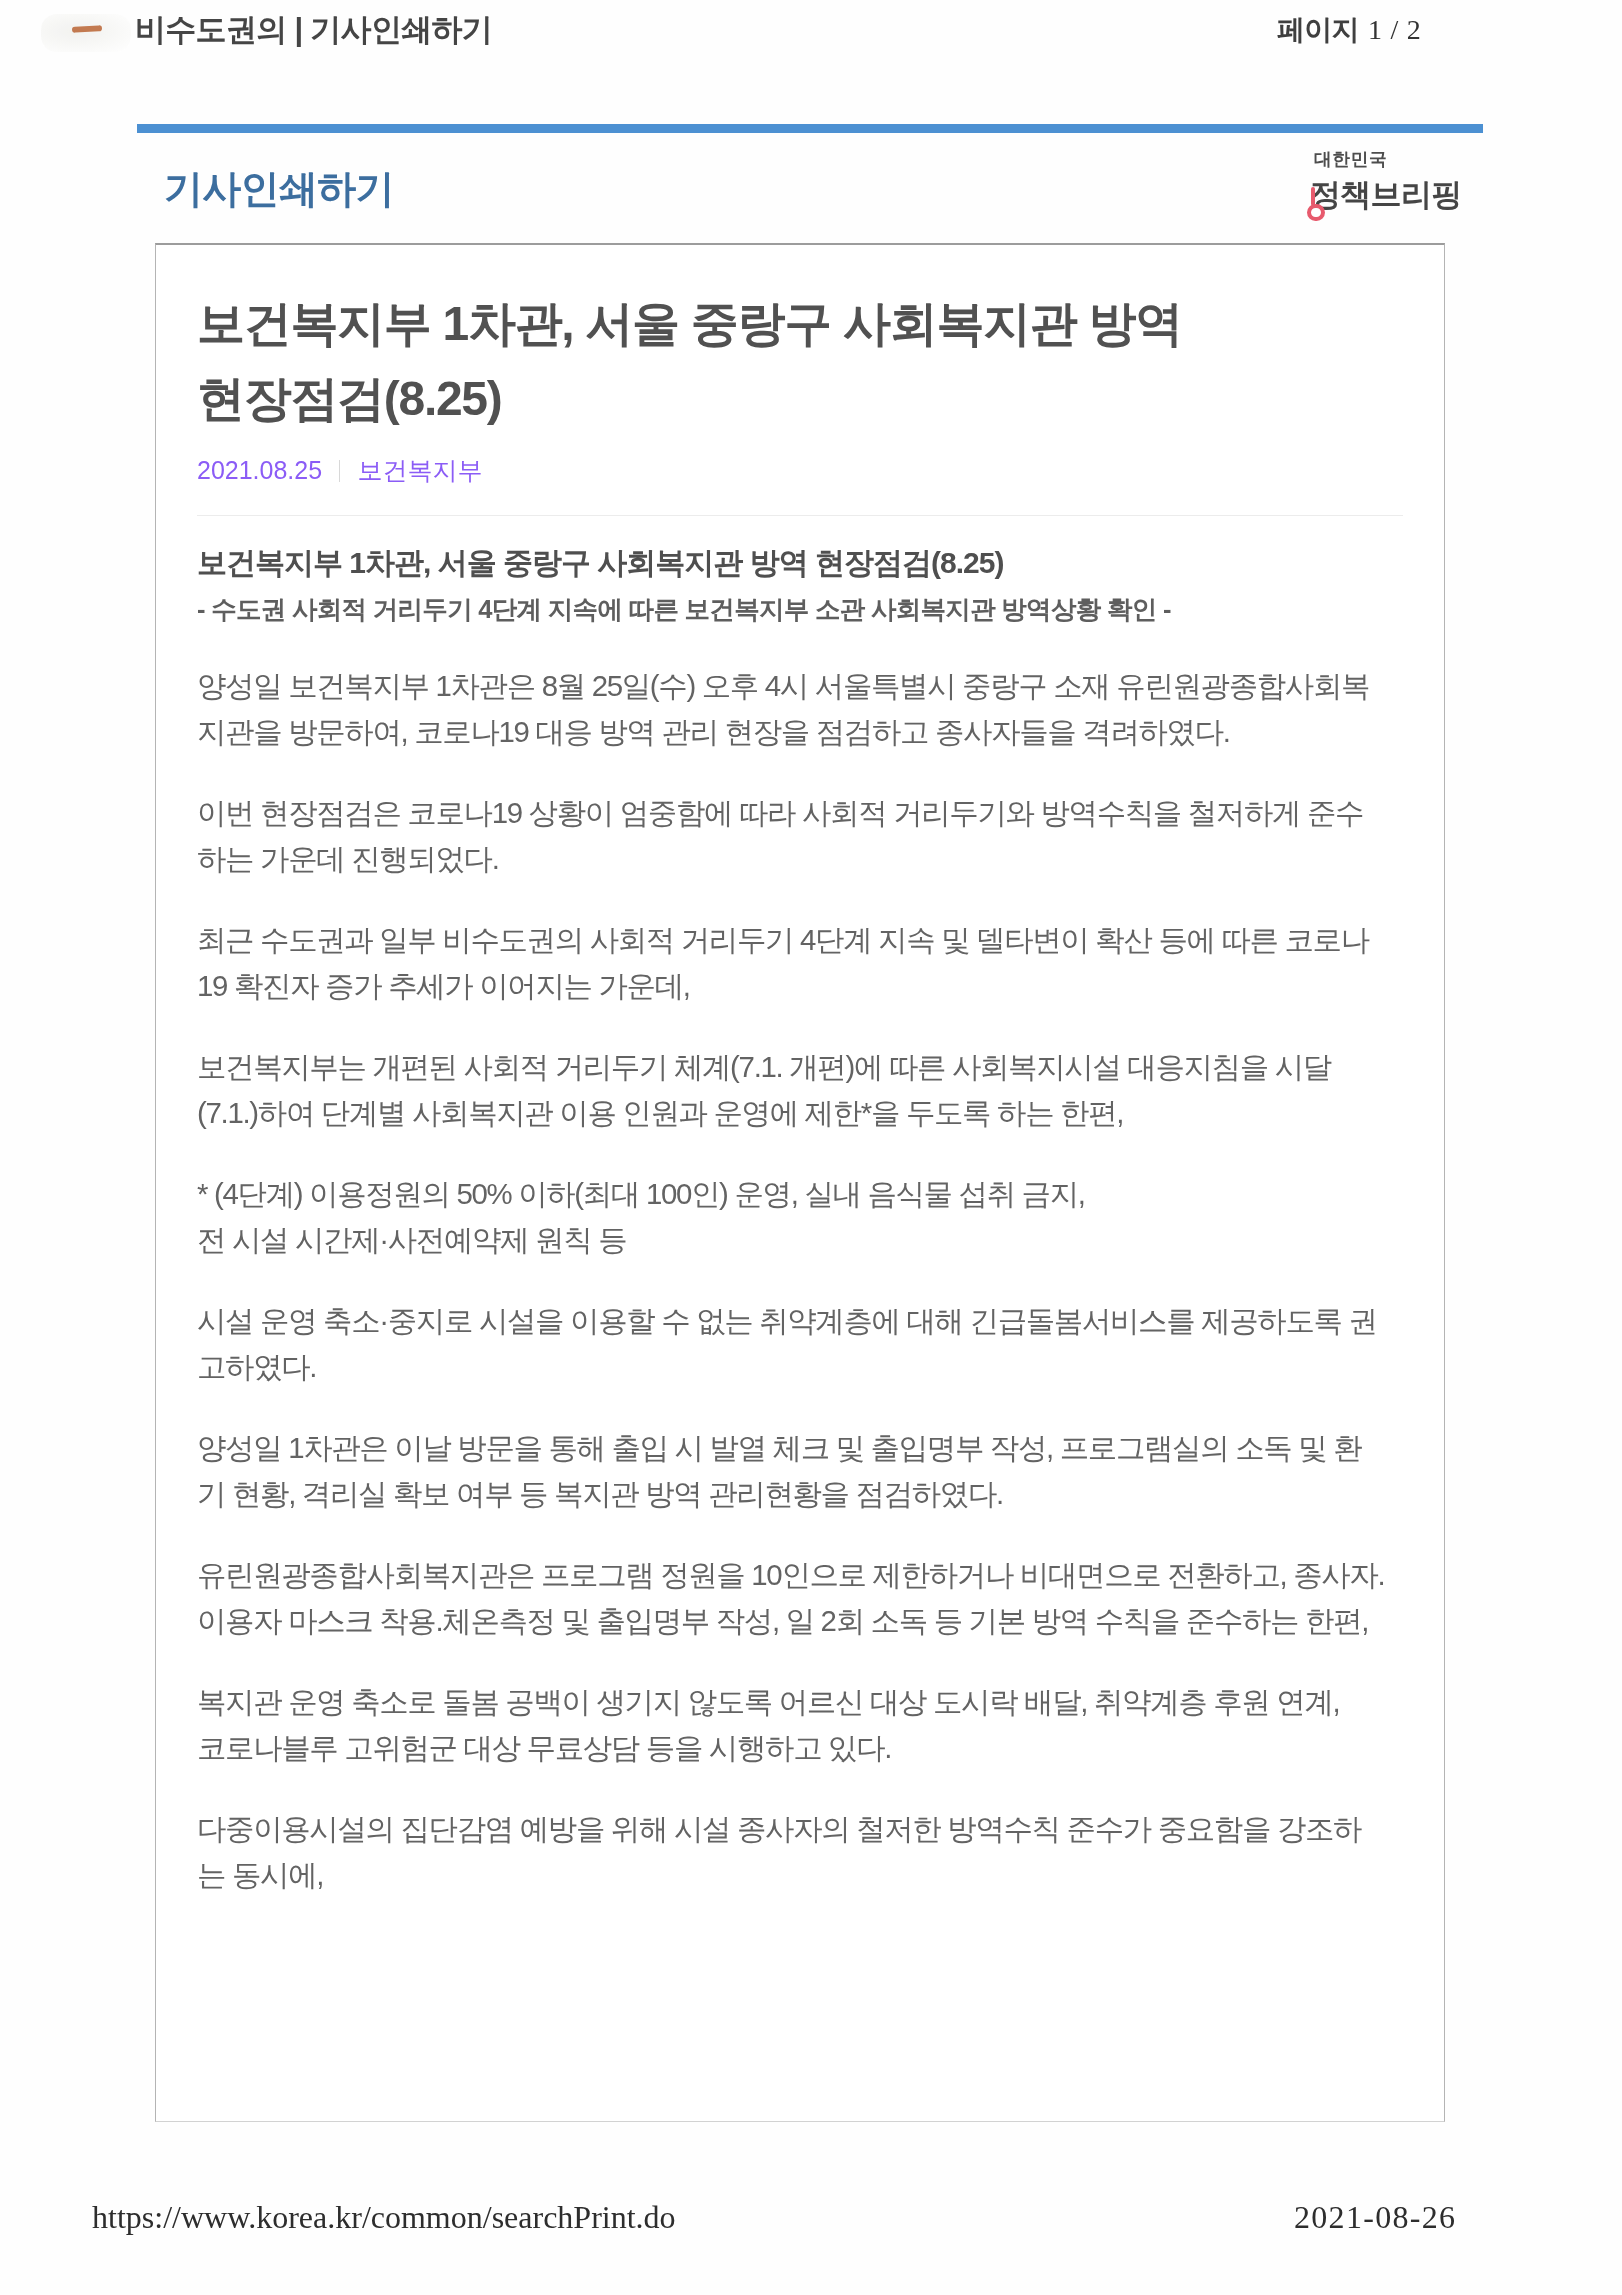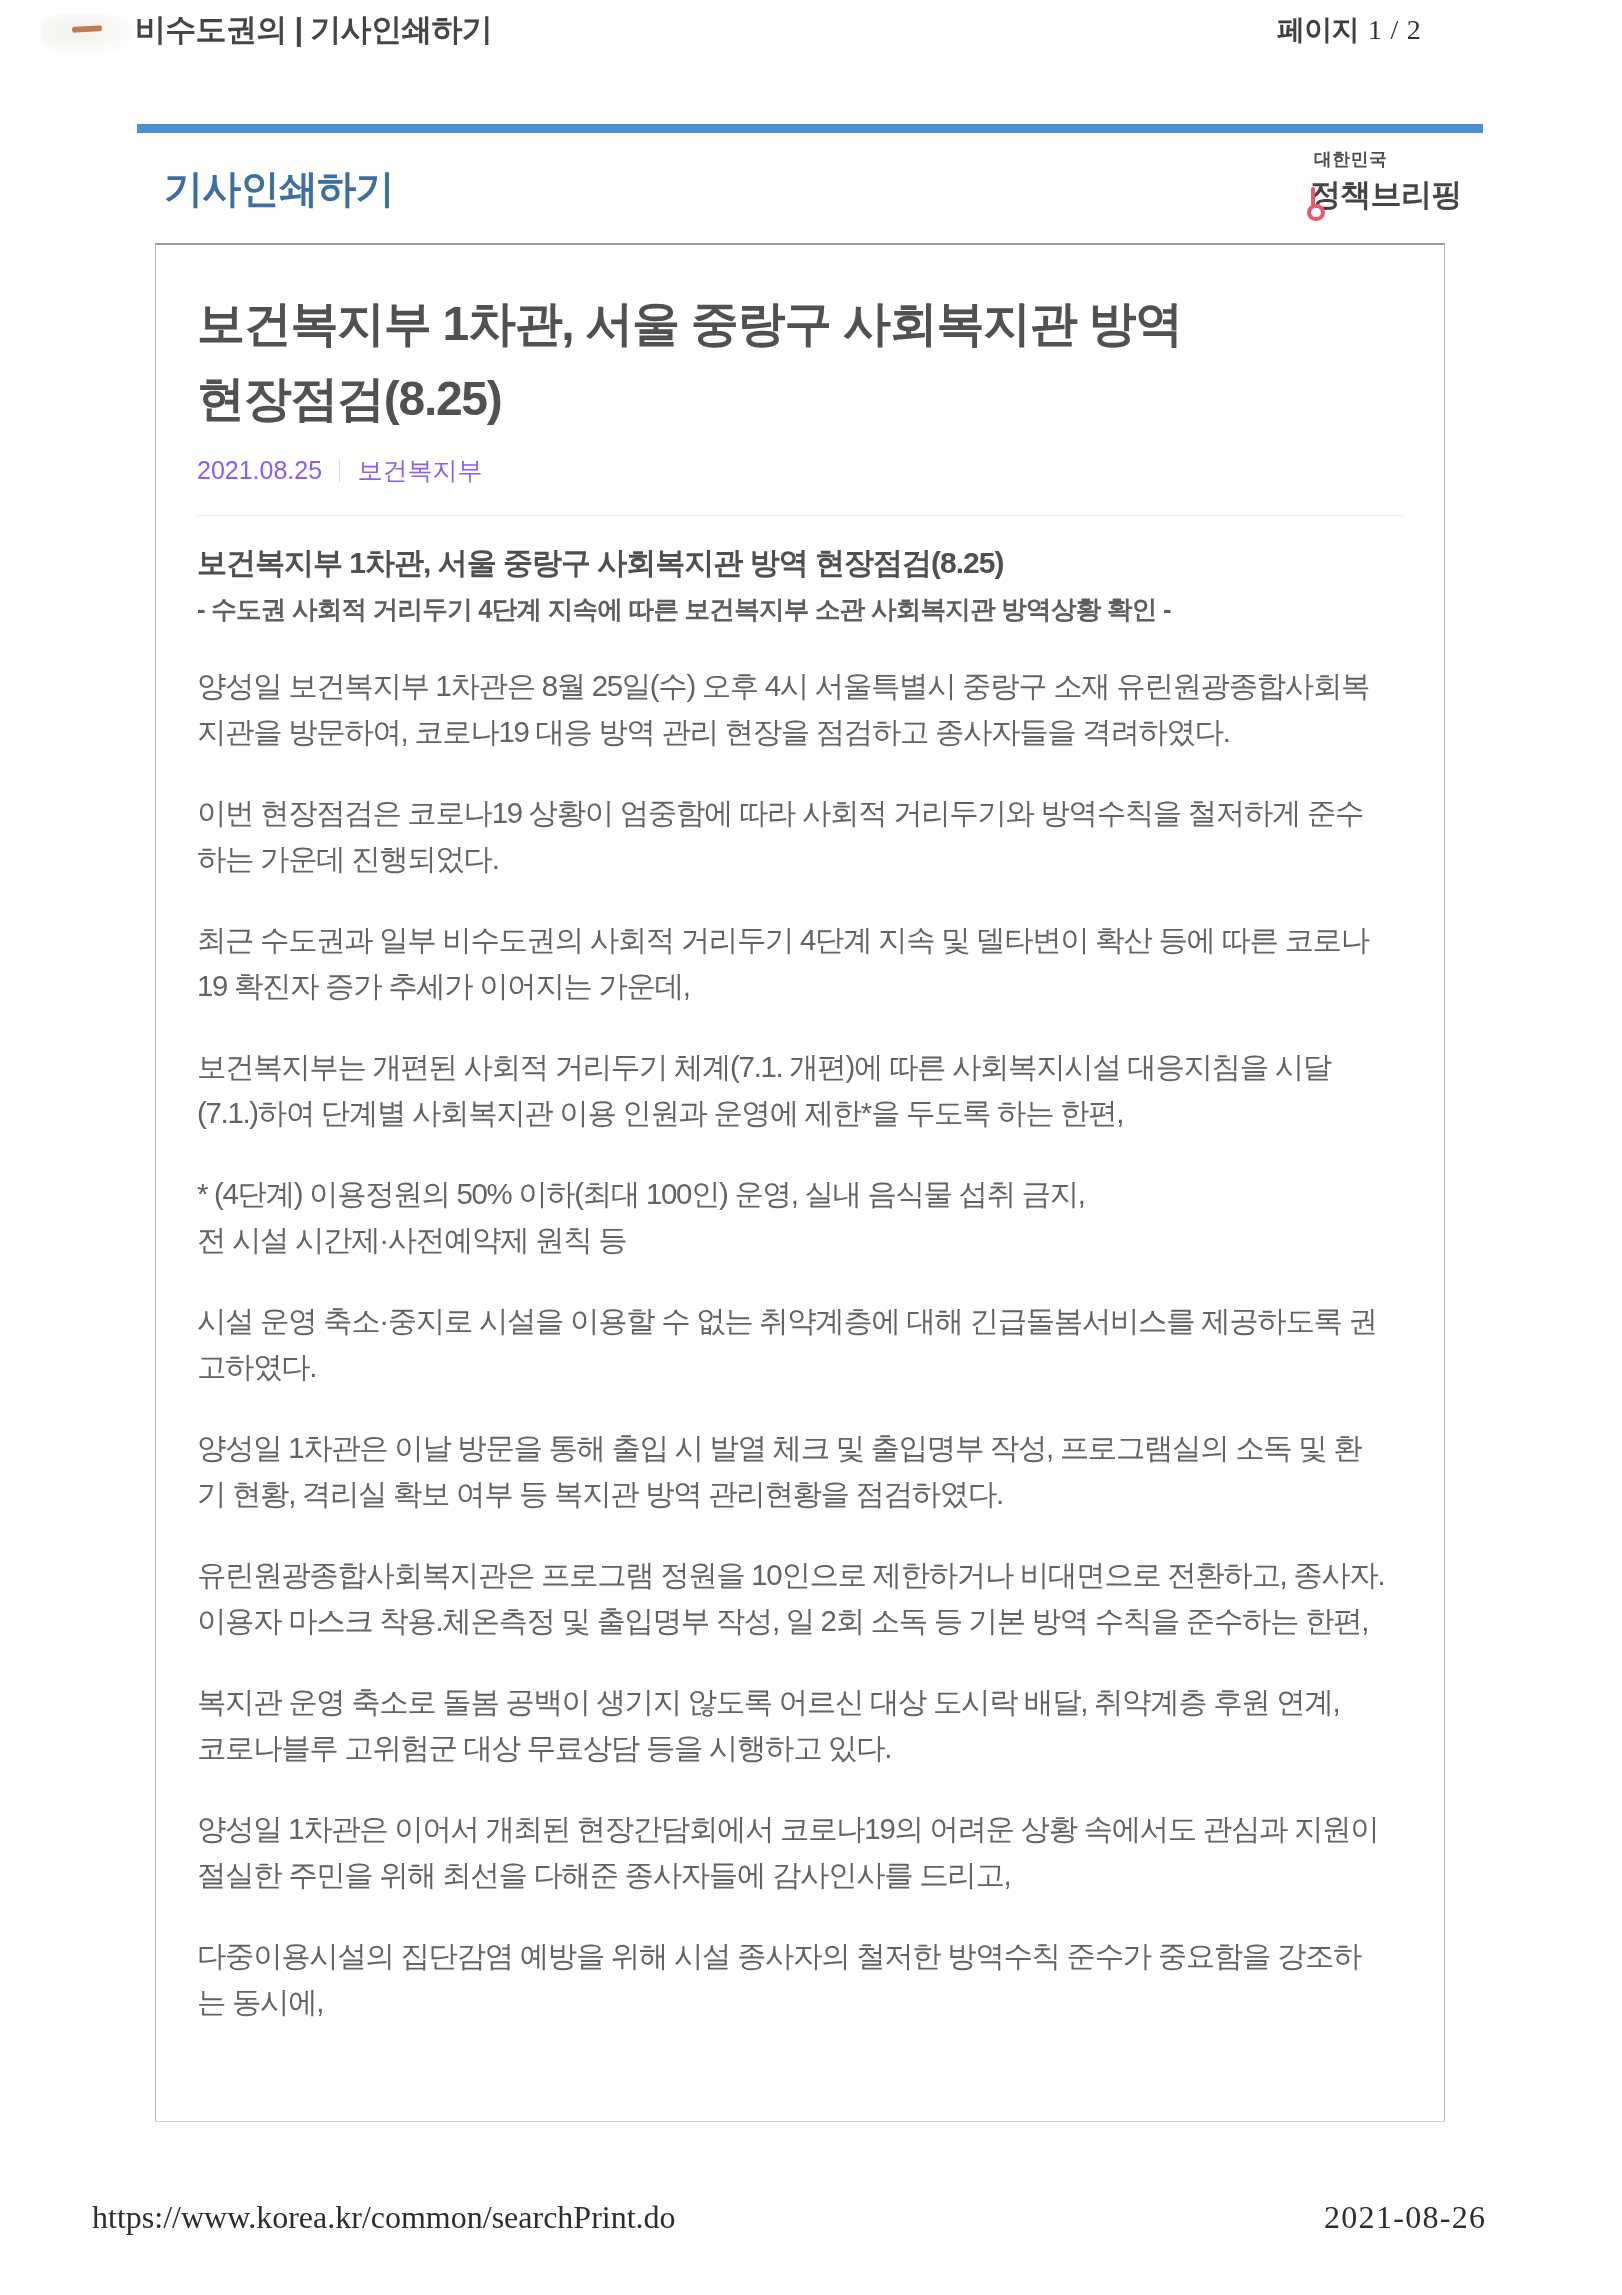--- a/index.html
+++ b/index.html
@@ -78,21 +78,21 @@
 
   
   .ftr-url{
     position:absolute;left:92px;top:2199px;
     font-family:"Liberation Serif","DejaVu Serif",serif;
     font-size:32px;color:#2d2d2d;letter-spacing:0;
   }
   .ftr-date{
     position:absolute;left:1294px;top:2199px;
     font-family:"Liberation Serif","DejaVu Serif",serif;
-    font-size:32px;color:#2d2d2d;letter-spacing:1.3px;margin-left:30px;
+    font-size:32px;color:#2d2d2d;letter-spacing:1.3px;
   }
 </style>
 </head>
 <body>
 
 <div class="scan-favicon">
     <i></i>
   </div>
 <div class="hdr-site">비수도권의 | 기사인쇄하기</div>
 <div class="hdr-page"><span>페이지</span><span class="num">1 / 2</span></div>
@@ -132,22 +132,20 @@
     <p>* (4단계) 이용정원의 50% 이하(최대 100인) 운영, 실내 음식물 섭취 금지,
 전 시설 시간제·사전예약제 원칙 등</p>
     <p>시설 운영 축소·중지로 시설을 이용할 수 없는 취약계층에 대해 긴급돌봄서비스를 제공하도록 권
 고하였다.</p>
     <p>양성일 1차관은 이날 방문을 통해 출입 시 발열 체크 및 출입명부 작성, 프로그램실의 소독 및 환
 기 현황, 격리실 확보 여부 등 복지관 방역 관리현황을 점검하였다.</p>
     <p>유린원광종합사회복지관은 프로그램 정원을 10인으로 제한하거나 비대면으로 전환하고, 종사자.
 이용자 마스크 착용.체온측정 및 출입명부 작성, 일 2회 소독 등 기본 방역 수칙을 준수하는 한편,</p>
     <p>복지관 운영 축소로 돌봄 공백이 생기지 않도록 어르신 대상 도시락 배달, 취약계층 후원 연계,
 코로나블루 고위험군 대상 무료상담 등을 시행하고 있다.</p>
-    <p>양성일 1차관은 이어서 개최된 현장간담회에서 코로나19의 어려운 상황 속에서도 관심과 지원이
-절실한 주민을 위해 최선을 다해준 종사자들에 감사인사를 드리고,</p>
     <p>다중이용시설의 집단감염 예방을 위해 시설 종사자의 철저한 방역수칙 준수가 중요함을 강조하
 는 동시에,</p>
   </div>
 </div>
 
 <div class="ftr-url">https://www.korea.kr/common/searchPrint.do</div>
 <div class="ftr-date">2021-08-26</div>
 
 
 </body></html>

